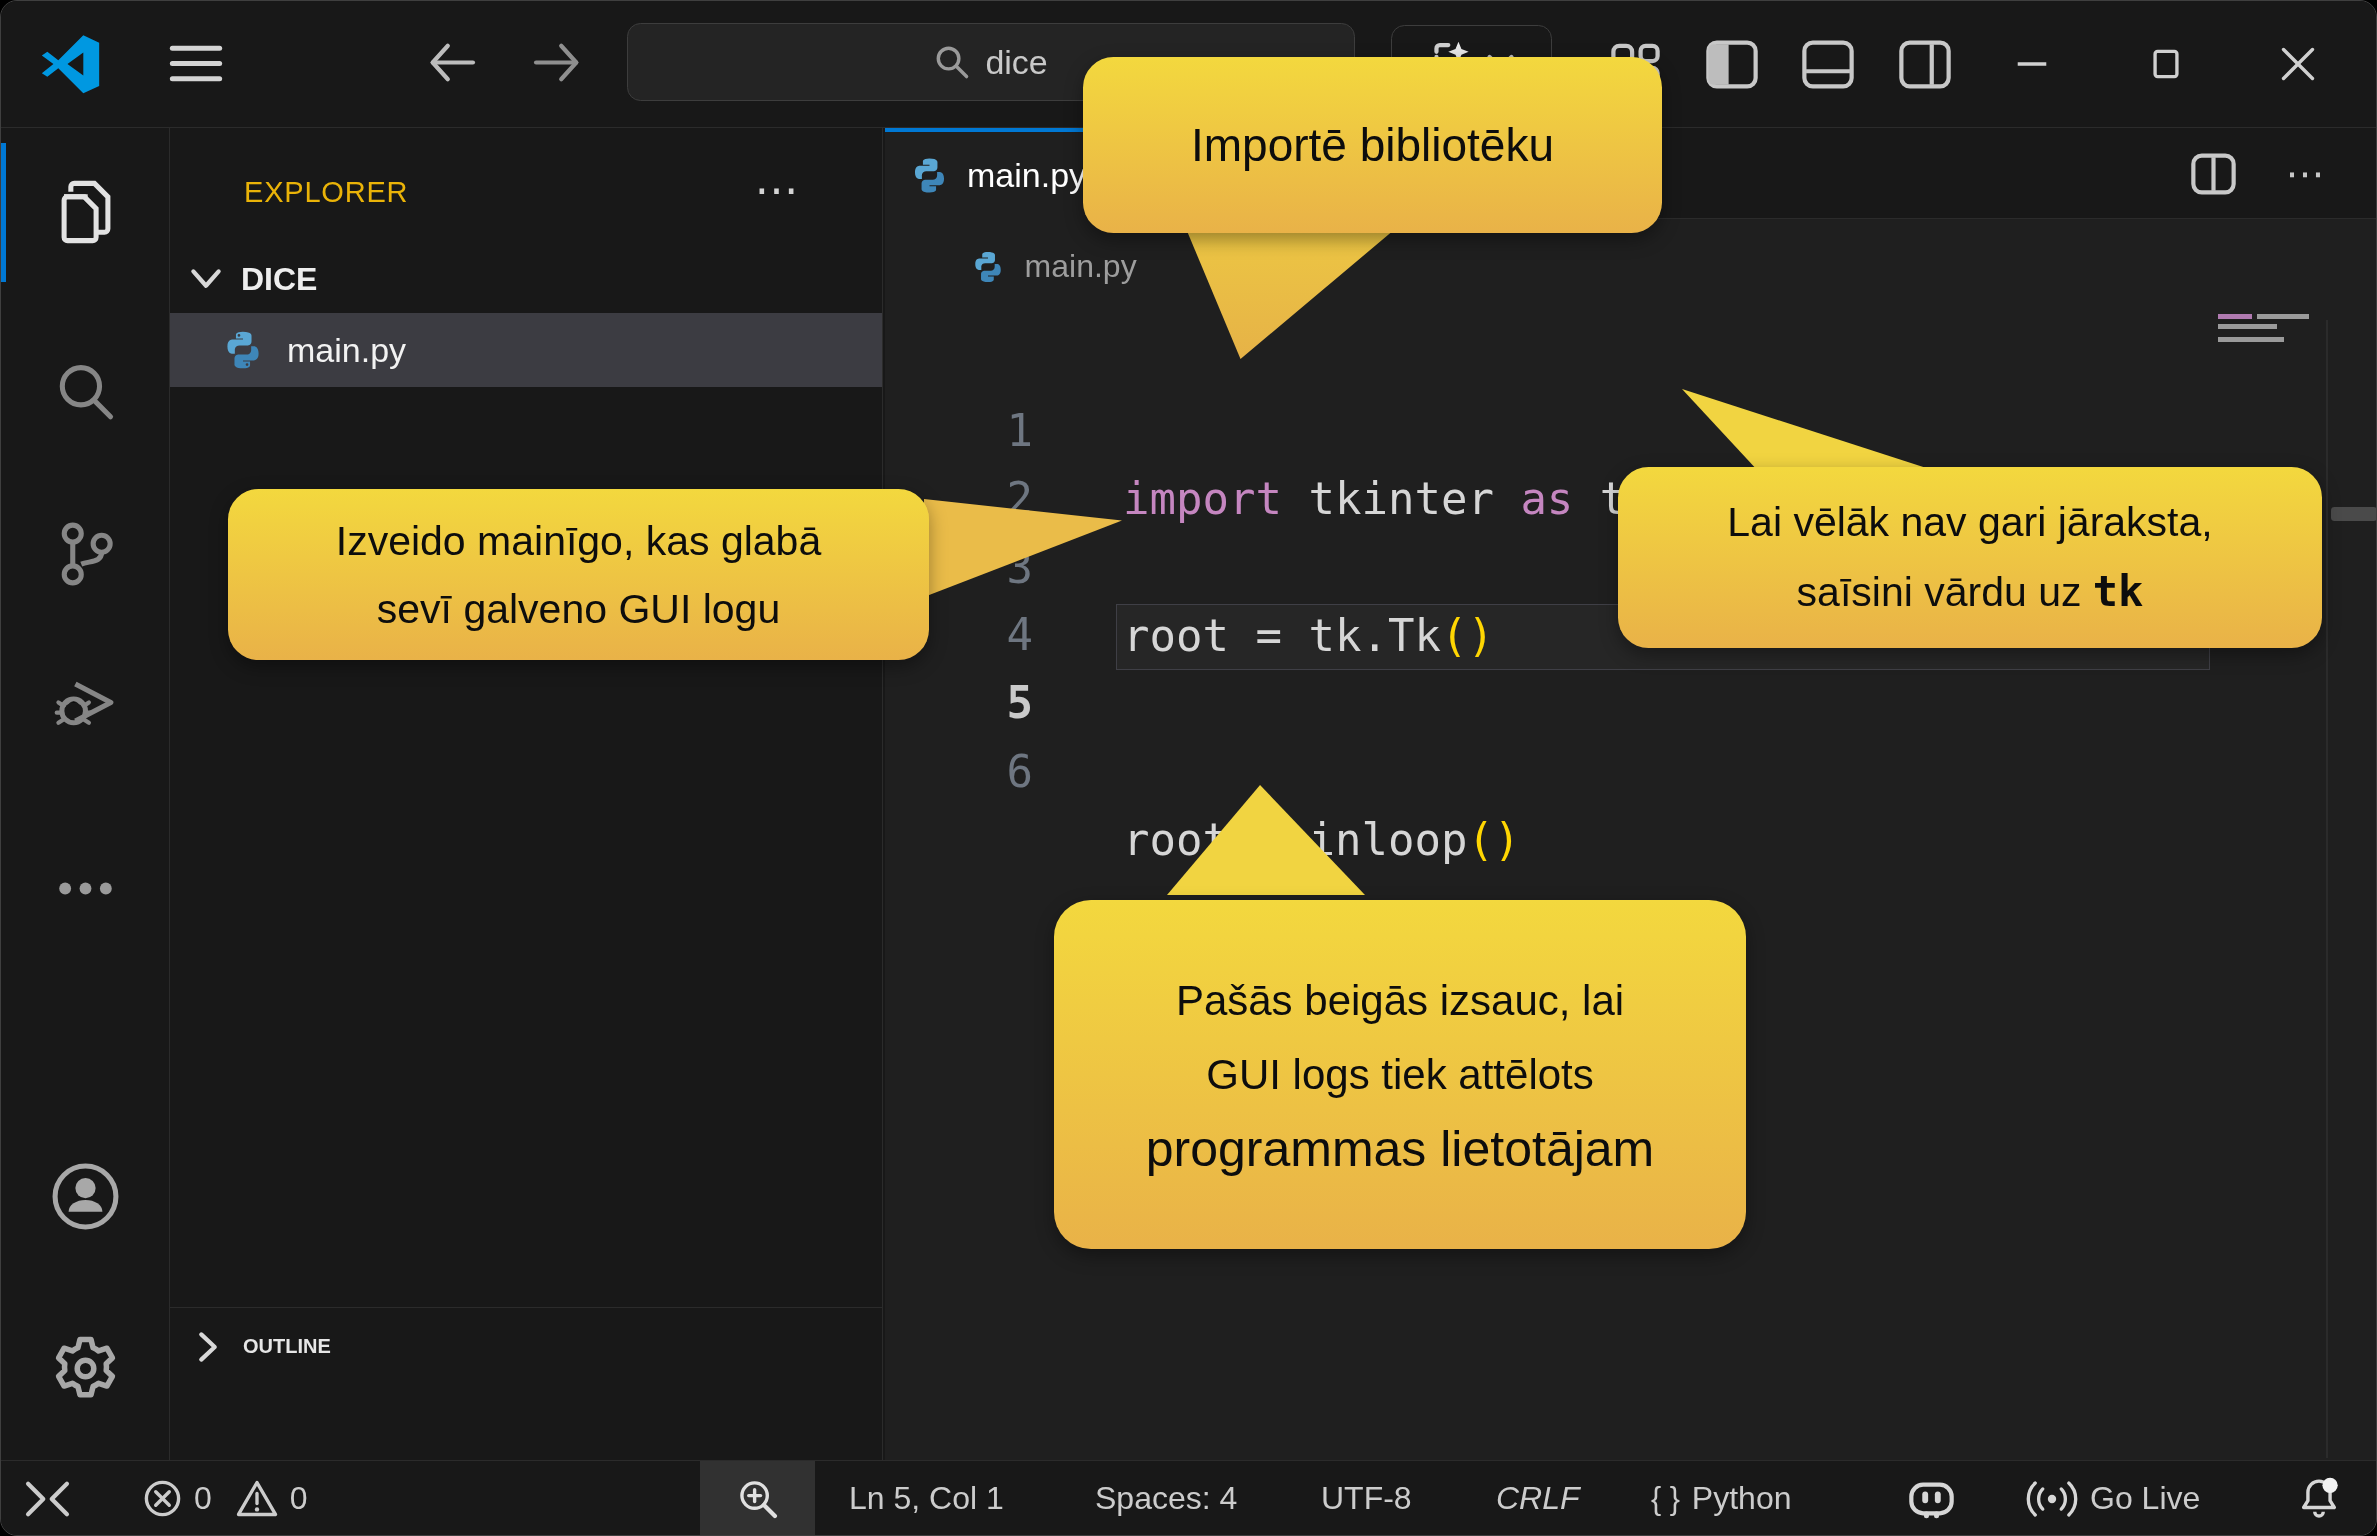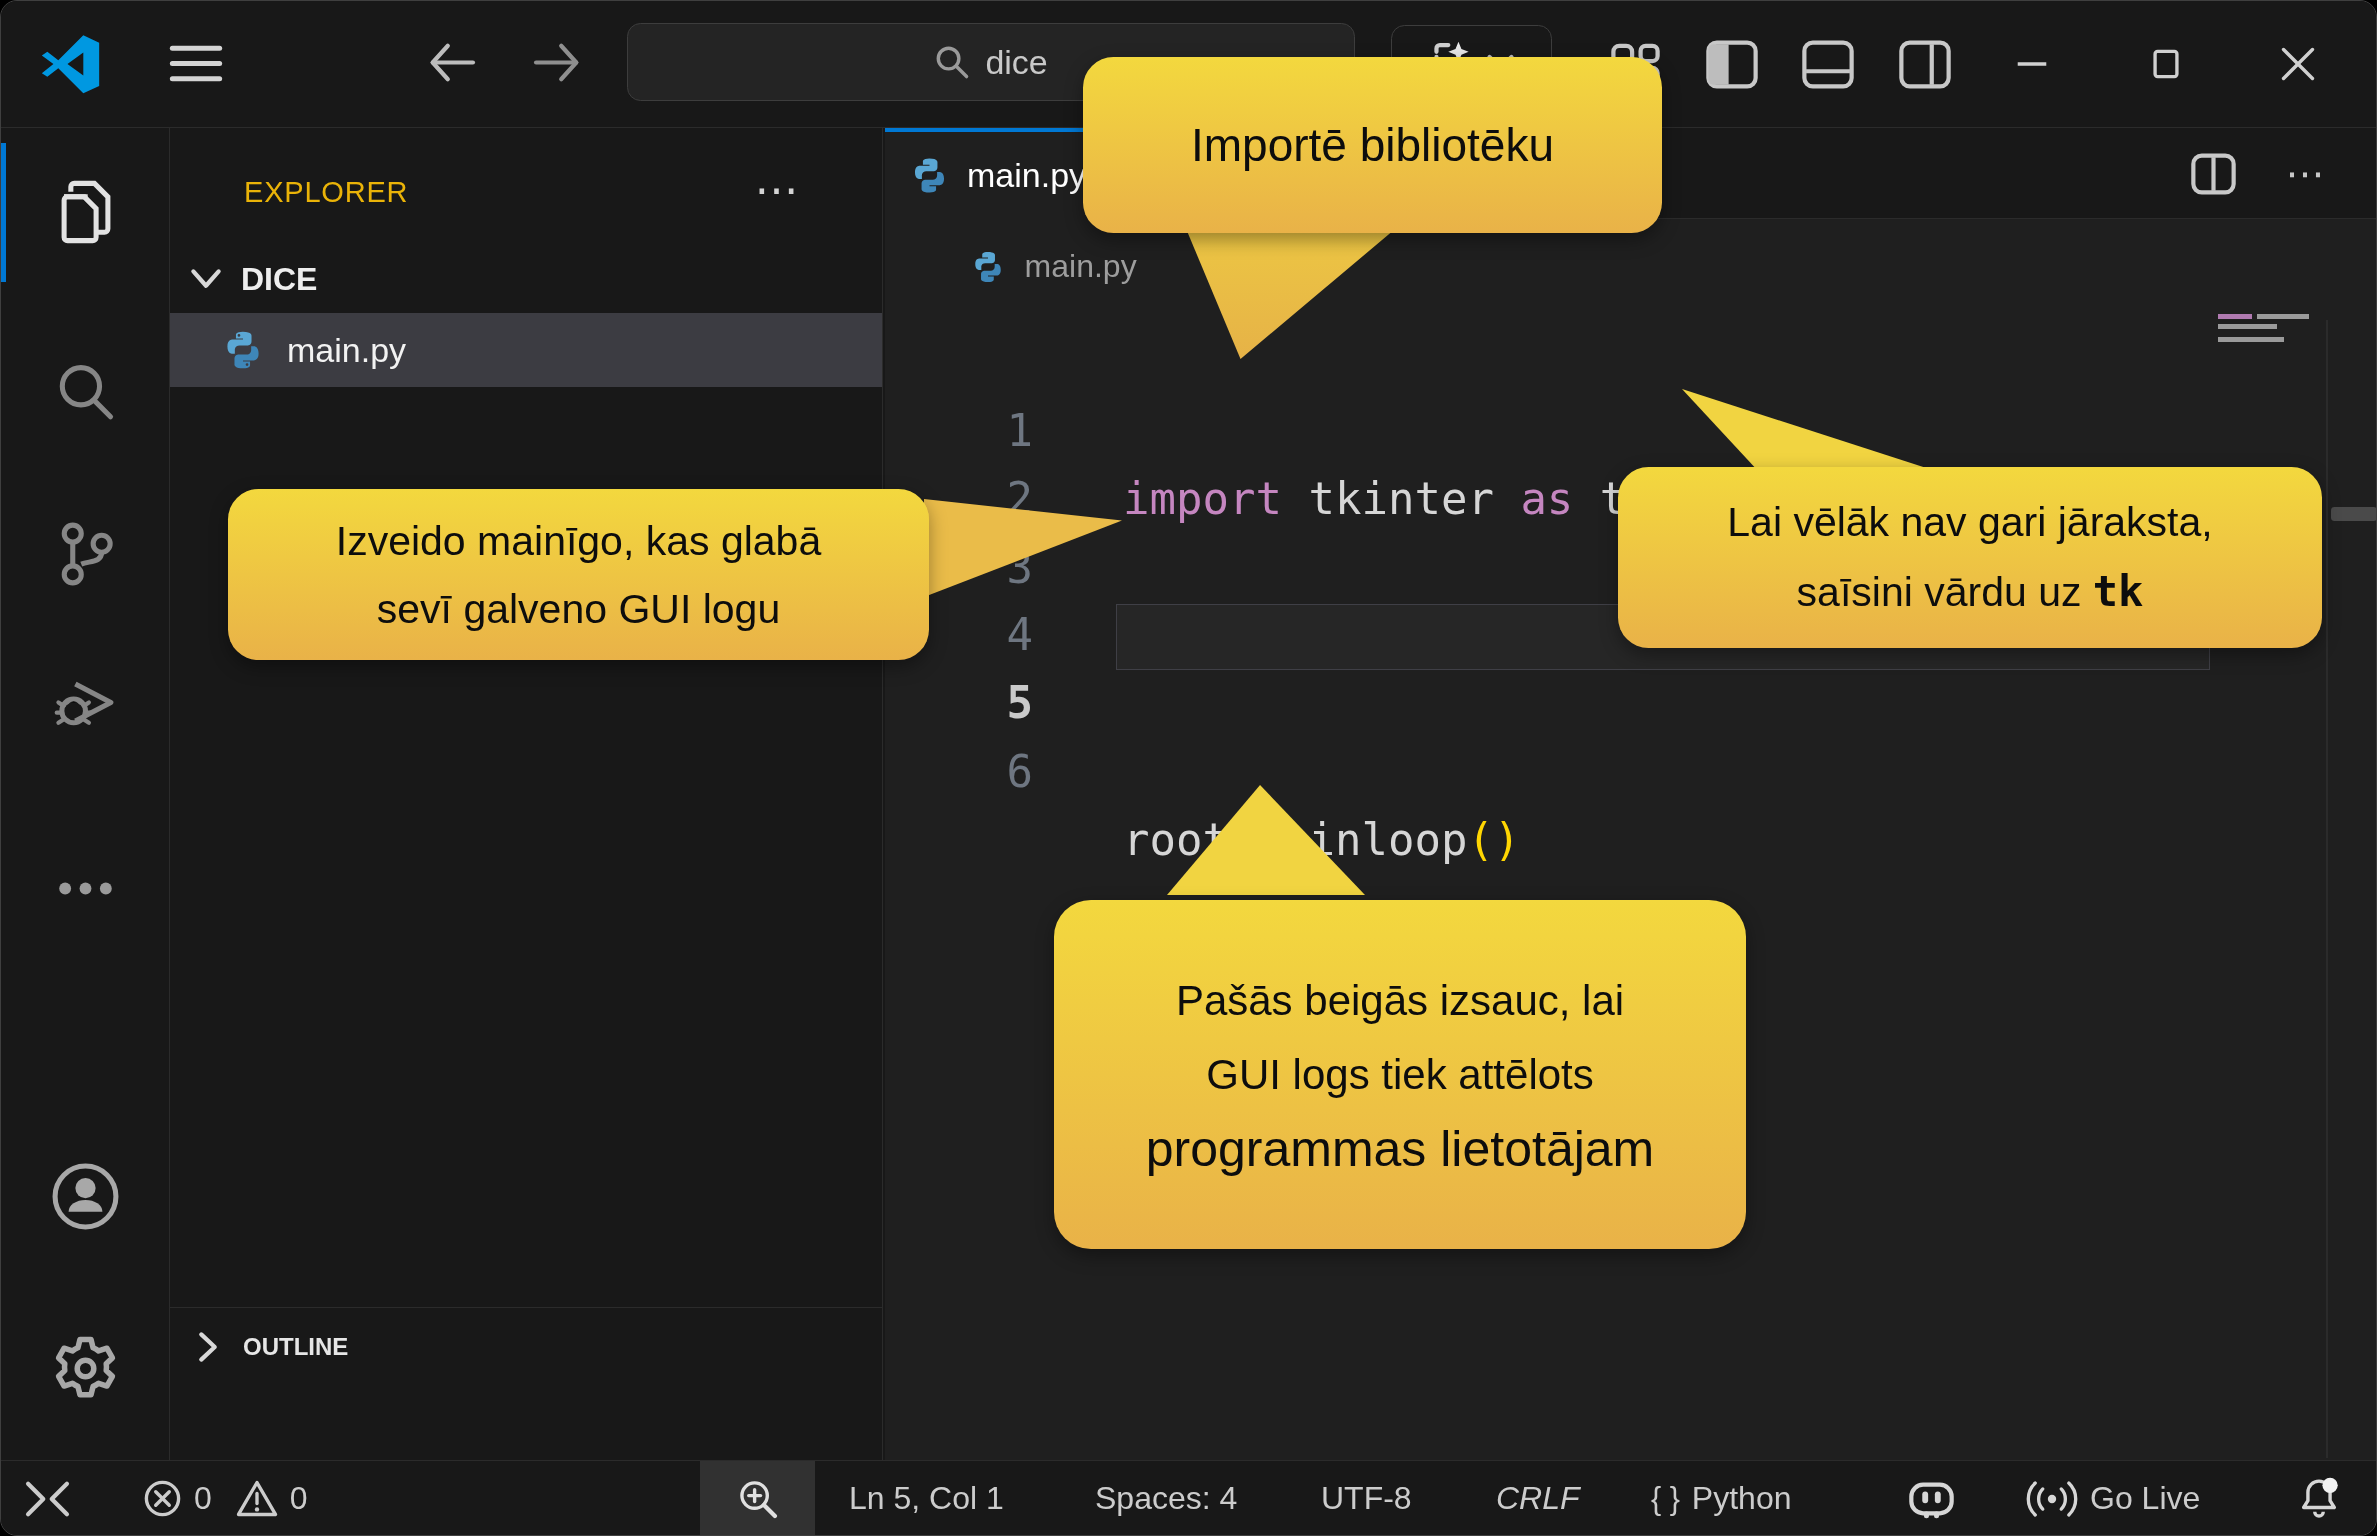--- a/index.html
+++ b/index.html
@@ -37,21 +37,21 @@
   
   #sidebar { position:absolute; left:169px; top:127px; width:713px; height:1332px; background:#181818; border-right:1.7px solid #2b2b2b; }
   #explorer-header { position:absolute; left:0; top:41px; width:100%; height:47px; }
   #explorer-title { position:absolute; left:74px; top:6.8px; font-size:29px; letter-spacing:0.8px; color:#eab308; }
   #explorer-more { position:absolute; right:80px; top:-5.1px; font-size:44px; color:#d4d4d4; letter-spacing:3.4px; }
   #folder-row { position:absolute; left:0; top:125px; width:100%; height:52px; display:flex; align-items:center; }
   #folder-label { font-size:32px; font-weight:bold; color:#eeeeee; margin-left:18.6px; }
   #file-row { position:absolute; left:0; top:185px; width:100%; height:74px; background:#3c3c42; display:flex; align-items:center; }
   #file-label { font-size:34px; color:#f2f2f2; margin-left:22px; }
   .side-section { position:absolute; left:0; width:100%; height:78px; border-top:1.7px solid #2b2b2b; display:flex; align-items:center; }
-  .side-section-label { font-size:24px; font-weight:bold; color:#e6e6e6; margin-left:24px; }
+  .side-section-label { font-size:20px; font-weight:bold; color:#e6e6e6; margin-left:24px; }
 
   
   #editor { position:absolute; left:884px; top:127px; width:1493px; height:1332px; background:#1f1f1f; }
   #tabstrip { position:absolute; left:0; top:0; width:100%; height:91px; background:#181818; border-bottom:1.7px solid #2b2b2b; }
   #tab-active {
     position:absolute; left:0; top:0; width:244px; height:91px; background:#1f1f1f;
     border-top:4.2px solid #0078d4; border-right:1.7px solid #2b2b2b;
     display:flex; align-items:center; padding-left:24px; gap:17px;
   }
   #tab-label { font-size:34px; color:#ffffff; white-space:nowrap; }
@@ -335,20 +335,21 @@
 
     <div class="code-row" style="top:201px;">
       <span class="gutter">1</span>
       <span class="code-text"><span class="tok-kw">import</span><span class="tok-plain"> tkinter </span><span class="tok-kw">as</span><span class="tok-plain"> tk</span></span>
     </div>
     <div class="code-row" style="top:269px;">
       <span class="gutter">2</span>
     </div>
     <div class="code-row" style="top:338px;">
       <span class="gutter">3</span>
+      <span class="code-text"><span class="tok-plain">root = tk.Tk</span><span class="tok-bracket">()</span></span>
     </div>
     <div class="code-row" style="top:405px;">
       <span class="gutter">4</span>
     </div>
     <div class="code-row" style="top:473px;">
       <span class="gutter active">5</span>
     </div>
     <div class="code-row" style="top:542px;">
       <span class="gutter">6</span>
       <span class="code-text"><span class="tok-plain">root.mainloop</span><span class="tok-bracket">()</span></span>

